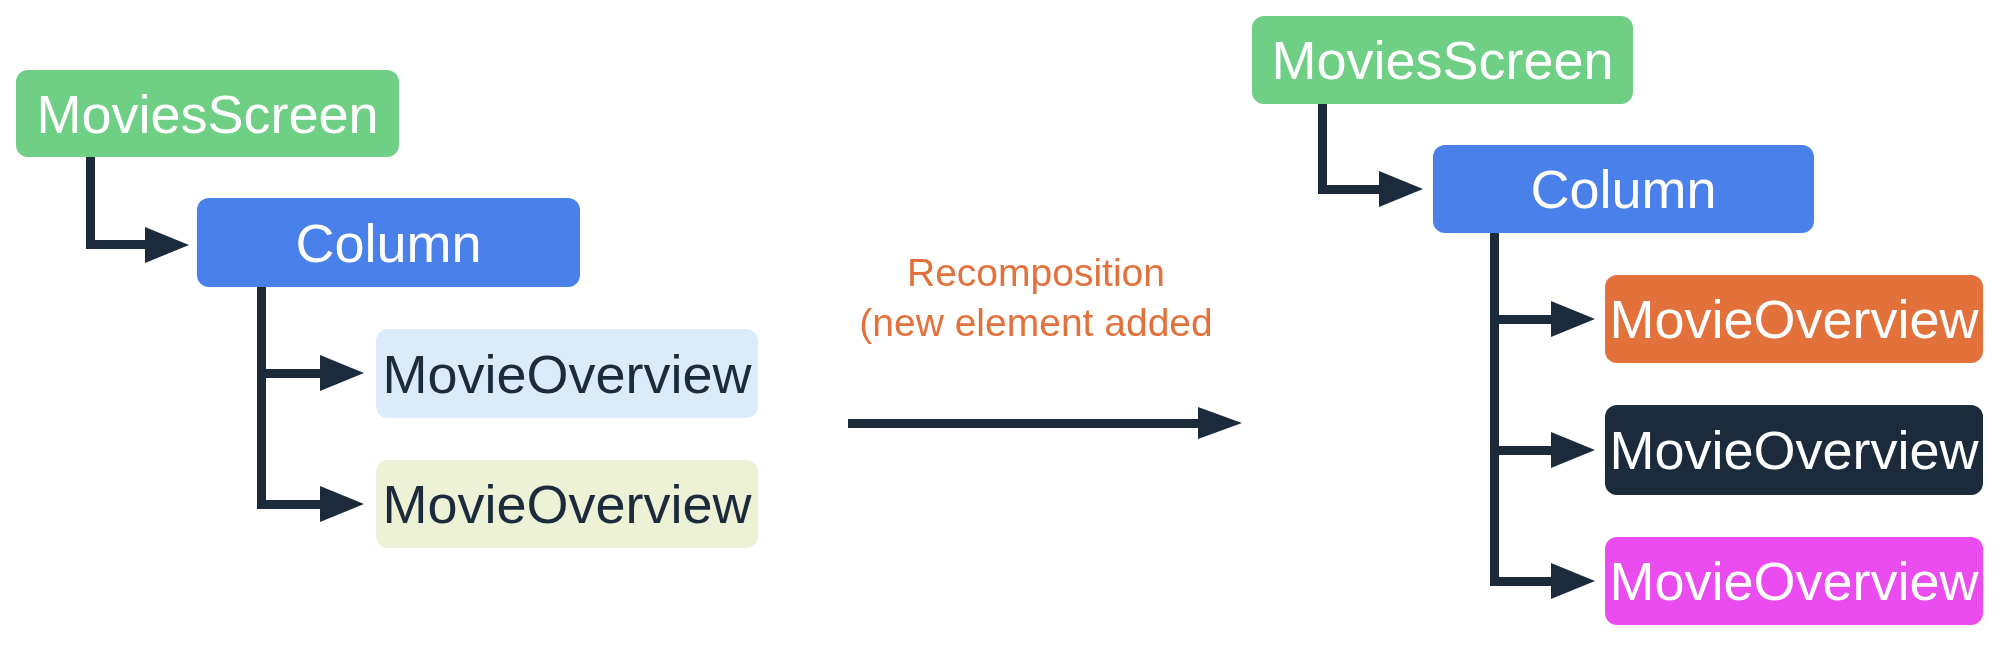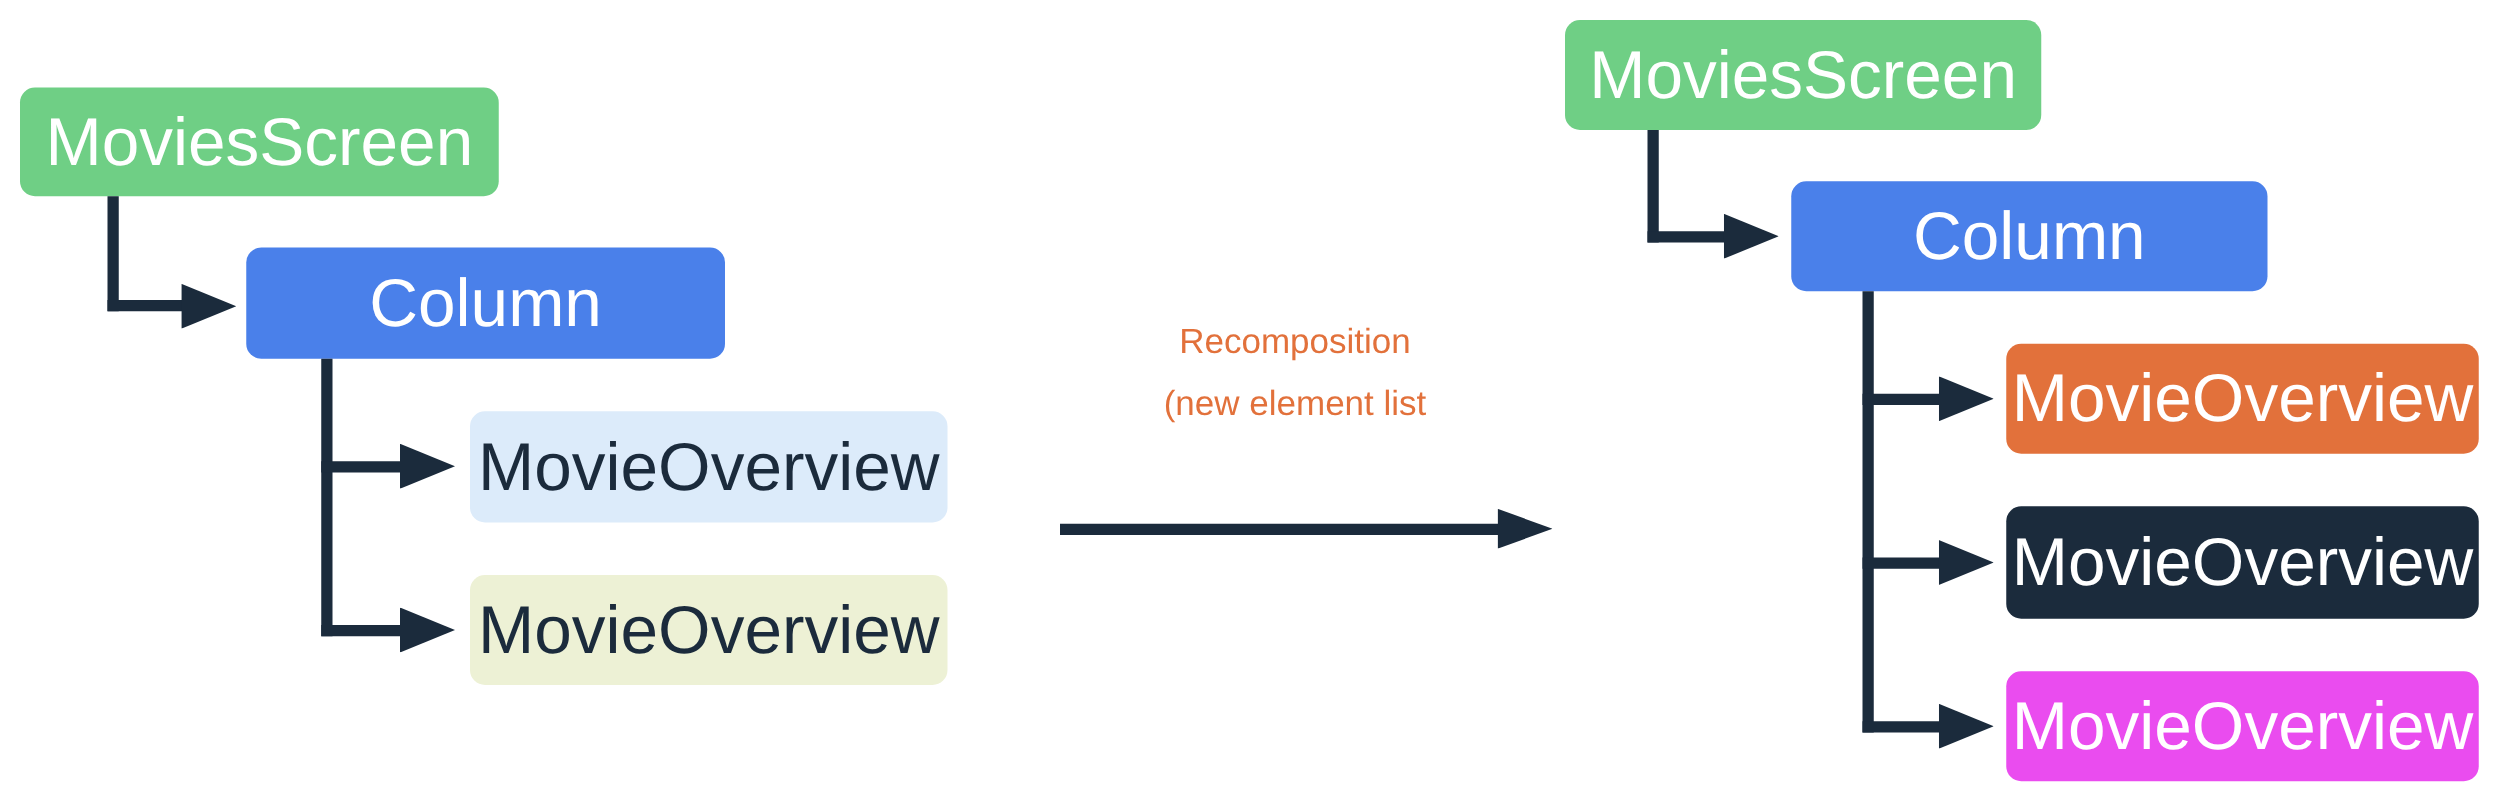--- a/index.html
+++ b/index.html
@@ -19,21 +19,21 @@
     white-space:nowrap;
   }
   .edge{position:absolute;}
   .arrowhead{
     position:absolute;
     clip-path:polygon(0% 0%, 100% 50%, 0% 100%);
   }
   .caption{
     position:absolute;
     text-align:center;
-    font-size:28px;
+    font-size:39px;
     line-height:50px;
     white-space:nowrap;
   }
 </style>
 </head>
 <body>
 
 <div id="canvas">
 
   <div>
@@ -52,21 +52,21 @@
     <div class="node" style="left: 376px; top: 329px; width: 382px; height: 89px; background-color: rgb(220, 235, 250); color: rgb(27, 43, 60);">MovieOverview</div>
 
     <div class="edge" style="left: 257px; top: 500px; width: 65px; height: 9px; background-color: rgb(27, 43, 60);"></div>
     <div class="arrowhead" style="left: 320px; top: 486px; width: 44px; height: 36px; background-color: rgb(27, 43, 60);"></div>
     <div class="node" style="left: 376px; top: 460px; width: 382px; height: 88px; background-color: rgb(237, 241, 213); color: rgb(27, 43, 60);">MovieOverview</div>
   </div>
 
   <div>
     <div class="caption" style="left: 736px; top: 248px; width: 600px; color: rgb(226, 113, 59);">
       <div>Recomposition</div>
-      <div>(new element list</div>
+      <div>(new element added</div>
     </div>
     <div class="edge" style="left: 848px; top: 419px; width: 352px; height: 9px; background-color: rgb(27, 43, 60);"></div>
     <div class="arrowhead" style="left: 1198px; top: 407px; width: 44px; height: 32px; background-color: rgb(27, 43, 60);"></div>
   </div>
 
   <div>
     <div class="node" style="left: 1252px; top: 16px; width: 381px; height: 88px; background-color: rgb(111, 207, 133); color: rgb(255, 255, 255);">MoviesScreen</div>
 
     <div class="edge" style="left: 1318px; top: 104px; width: 9px; height: 90px; background-color: rgb(27, 43, 60);"></div>
     <div class="edge" style="left: 1318px; top: 185px; width: 63px; height: 9px; background-color: rgb(27, 43, 60);"></div>

